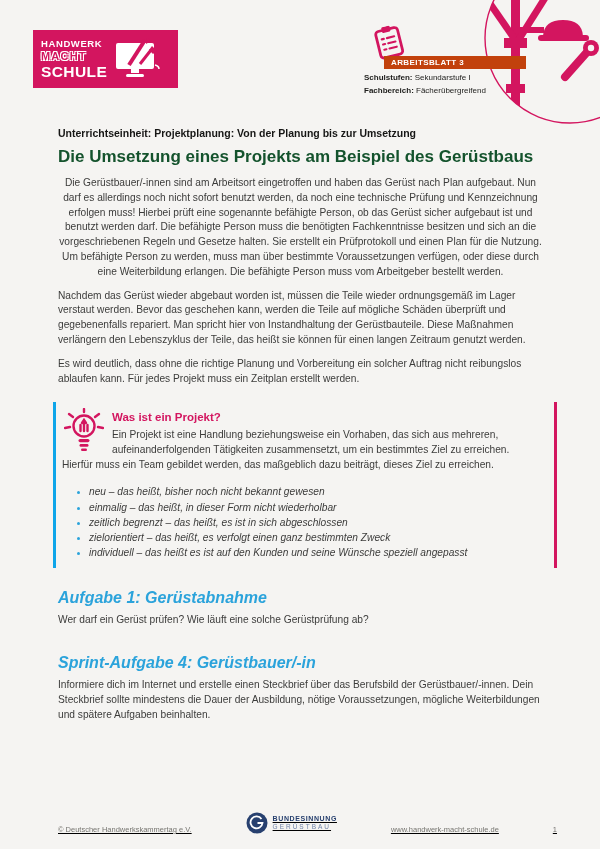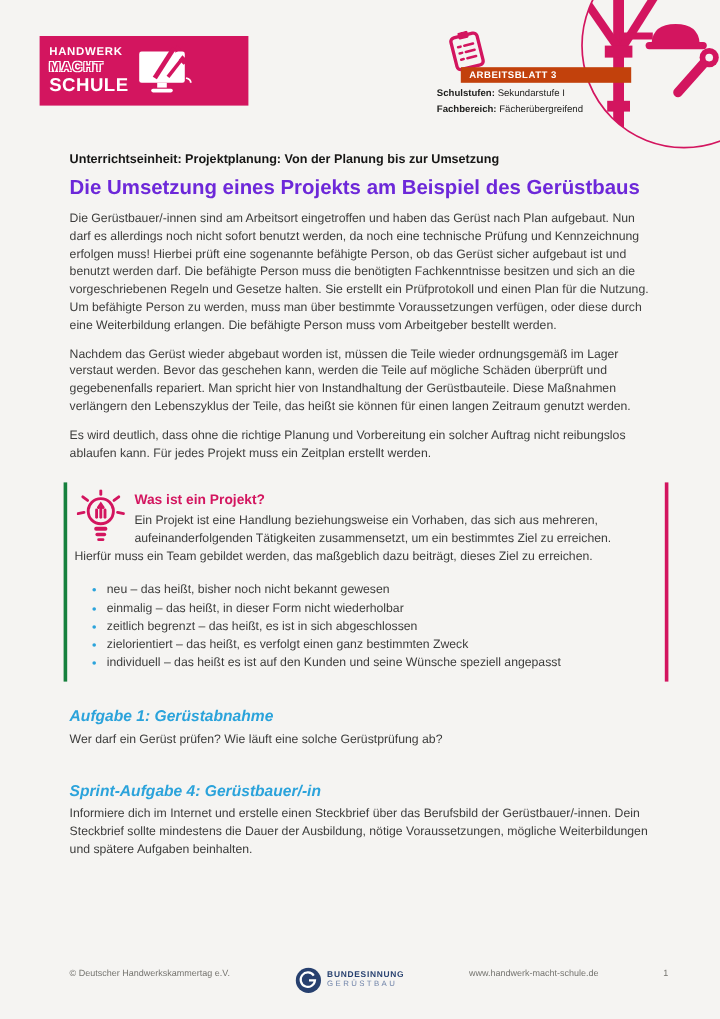--- a/index.html
+++ b/index.html
@@ -1,64 +1,64 @@
 <!DOCTYPE html>
 <html><head>
 <meta charset="utf-8">
 <style>
   html,body{margin:0;padding:0;}
   body{background:#e8e7e5;font-family:"Liberation Sans",sans-serif;}
   .page{position:relative;width:600px;height:849px;background:#f5f4f2;overflow:hidden;margin:0 auto;}
 
   
-  .logo-box{position:absolute;left:33px;top:30px;width:174px;height:58px;background:#d3155f;
+  .logo-box{position:absolute;left:33px;top:30px;width:145px;height:58px;background:#d3155f;
     display:flex;align-items:center;gap:7px;padding:6px 8px;box-sizing:border-box;}
   .logo-text{display:flex;flex-direction:column;line-height:1;color:#fff;}
   .logo-l1{font-size:9.5px;font-weight:bold;letter-spacing:.6px;}
   .logo-l2{font-size:11px;font-weight:bold;letter-spacing:1.2px;color:#d3155f;margin:2px 0;
     text-shadow:-1px -1px 0 #fff,1px -1px 0 #fff,-1px 1px 0 #fff,1px 1px 0 #fff;}
   .logo-l3{font-size:15.5px;font-weight:bold;letter-spacing:.4px;}
   .logo-icon{flex:0 0 auto;}
 
   .corner-art{position:absolute;left:440px;top:0;width:160px;height:130px;}
 
   .badge-banner{position:absolute;left:363px;top:56px;width:142px;height:13px;background:#c2410c;
     color:#fff;font-size:8px;font-weight:bold;letter-spacing:.4px;line-height:13px;
     padding-left:7px;box-sizing:border-box;margin-left:21px;}
   .clipboard{position:absolute;left:374px;top:26px;width:30px;height:32px;transform:rotate(-14deg);}
   .meta-lines{position:absolute;left:364px;top:71px;font-size:8px;color:#1d1d1b;line-height:13px;}
   .meta-lines b{font-weight:bold;}
 
   
   .content{position:relative;padding:127px 57px 0 58px;}
   .kicker{font-size:10.5px;font-weight:bold;color:#161615;}
-  .main-heading{font-size:17px;font-weight:bold;color:#6d28d9;margin:8px 0 0;}
+  .main-heading{font-size:17px;font-weight:bold;color:#14532d;margin:8px 0 0;}
   .intro p{font-size:10.2px;line-height:14.8px;color:#3c3c3b;margin:9px 0 0;}
-  .intro p:first-child{}
+  .intro p:first-child{text-align:center;}
 
   
-  .infobox{margin:16px -14px 0 -5px;border-left:3px solid #15803d;border-right:3px solid #d3155f;
+  .infobox{margin:16px -14px 0 -5px;border-left:3px solid #0ea5e9;border-right:3px solid #d3155f;
     padding:4px 16px 8px 6px;}
   .bulb{float:left;width:40px;height:46px;margin:2px 8px 2px 2px;}
   .infobox-title{color:#d3155f;font-weight:bold;font-size:11.5px;padding-top:5px;margin:0;}
   .infobox-text{font-size:10.2px;line-height:15px;color:#3c3c3b;margin:4px 0 12px;}
   .list-title{font-weight:bold;font-size:10.5px;color:#161615;margin:13px 0 0;clear:both;}
-  .infobox ul{margin:5px 0 0;padding-left:27px;}
+  .infobox ul{margin:5px 0 0;padding-left:27px;font-style:italic;}
   .infobox li{font-size:10.2px;line-height:15.2px;color:#3c3c3b;}
   .infobox li::marker{color:#2ba3db;font-size:9px;}
 
   
   .task{margin-top:21px;}
   .task + .task{margin-top:27px;}
-  .task h3{color:#2ba3db;font-size:13px;font-style:italic;font-weight:bold;margin:0;}
+  .task h3{color:#2ba3db;font-size:16px;font-style:italic;font-weight:bold;margin:0;}
   .task p{font-size:10.2px;line-height:15px;color:#3c3c3b;margin:5px 0 0;}
 
   
   .footer{position:absolute;left:58px;right:43px;top:806px;height:28px;
-    display:flex;align-items:flex-start;justify-content:space-between;}
+    display:flex;align-items:flex-end;justify-content:space-between;text-decoration:underline;}
   .copyright,.website,.page-num{font-size:7.5px;color:#75746f;}
   .org{display:flex;align-items:center;gap:5px;}
   .org-text{display:flex;flex-direction:column;line-height:1.25;}
   .org-l1{font-size:7px;font-weight:bold;color:#27406f;letter-spacing:.6px;}
   .org-l2{font-size:6.5px;color:#6e82a8;letter-spacing:2px;}
   .website{text-decoration:none;}
 </style>
 </head>
 <body>
 

